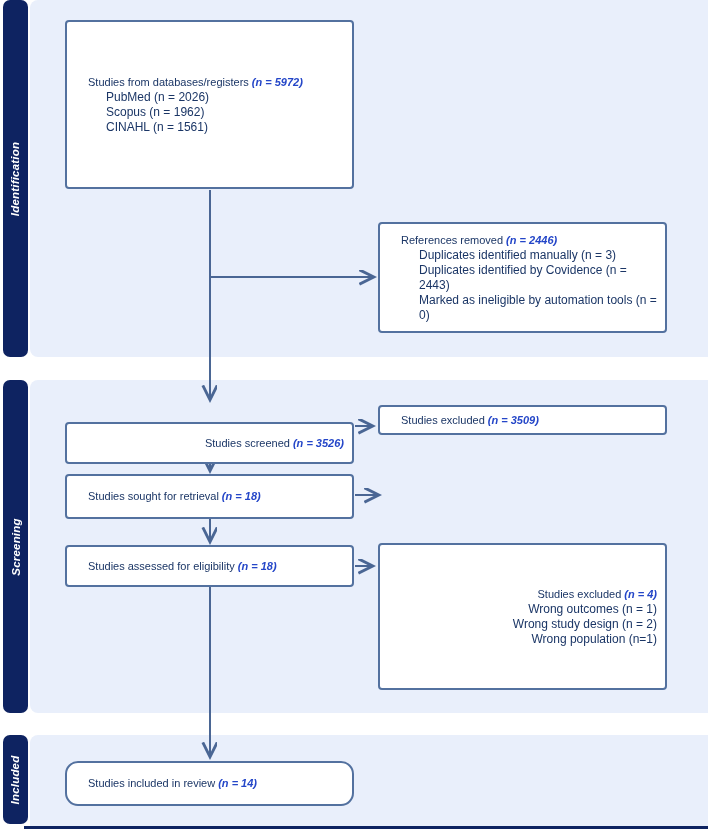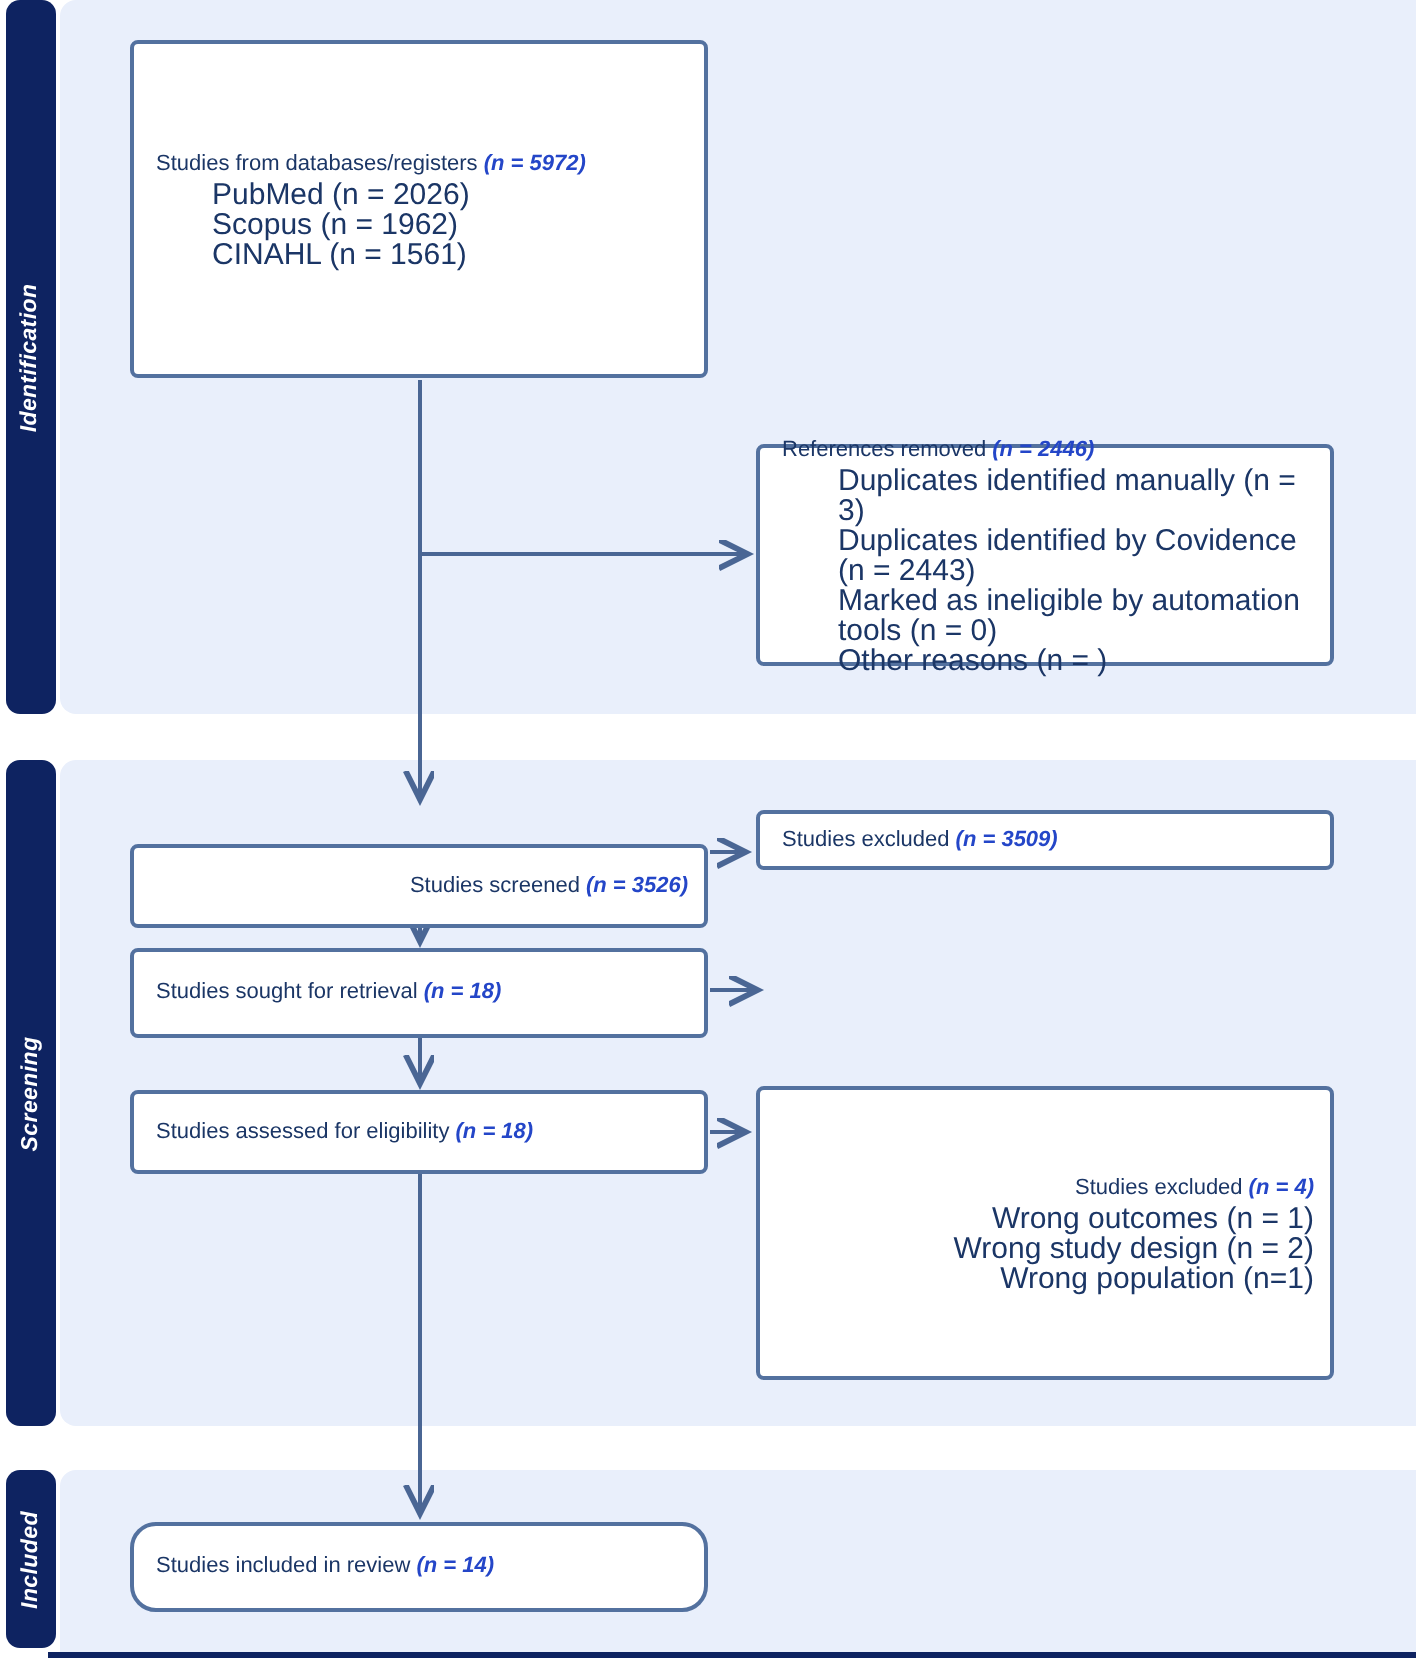--- a/index.html
+++ b/index.html
@@ -31,28 +31,28 @@
   .box {
     position:absolute;
     background:#ffffff;
     border:2px solid var(--box-border, #53719f);
     border-radius:4px;
     box-sizing:border-box;
     display:flex; flex-direction:column; justify-content:center;
     padding:4px 8px 4px 11px;
     color:var(--text, #1b3666);
   }
-  .box-title { font-size:11px; line-height:15px; }
+  .box-title { font-size:11px; line-height:15px;margin-left:10px; }
   .box-title .n {
     color:var(--n-value, #2446c8);
     font-weight:bold; font-style:italic;
     margin-left:3px;
   }
   .box-items { margin-left:28px; }
-  .item { font-size:15px; line-height:15px; }
+  .item { font-size:12px; line-height:15px; }
   .arrows { position:absolute; left:0; top:0; pointer-events:none; }
   .bottom-strip {
     position:absolute; left:24px; right:0; bottom:0; height:3px;
     background:var(--sidebar-bg, #0e2361);
   }
 </style>
 </head>
 <body>
 
 <div class="canvas">
@@ -97,21 +97,20 @@
       <div class="item">CINAHL (n = 1561)</div>
     </div>
   </div>
 
   <div class="box" style="left:378px; top:222px; width:289px; height:111px;">
     <div class="box-title"><span class="t">References removed</span><span class="n">(n = 2446)</span></div>
     <div class="box-items">
       <div class="item">Duplicates identified manually (n = 3)</div>
       <div class="item">Duplicates identified by Covidence (n = 2443)</div>
       <div class="item">Marked as ineligible by automation tools (n = 0)</div>
-      <div class="item">Other reasons (n = )</div>
     </div>
   </div>
 
   <div class="box" style="left:65px; top:422px; width:289px; height:42px;text-align:right;">
     <div class="box-title"><span class="t">Studies screened</span><span class="n">(n = 3526)</span></div>
   </div>
 
   <div class="box" style="left:378px; top:405px; width:289px; height:30px;">
     <div class="box-title"><span class="t">Studies excluded</span><span class="n">(n = 3509)</span></div>
   </div>

